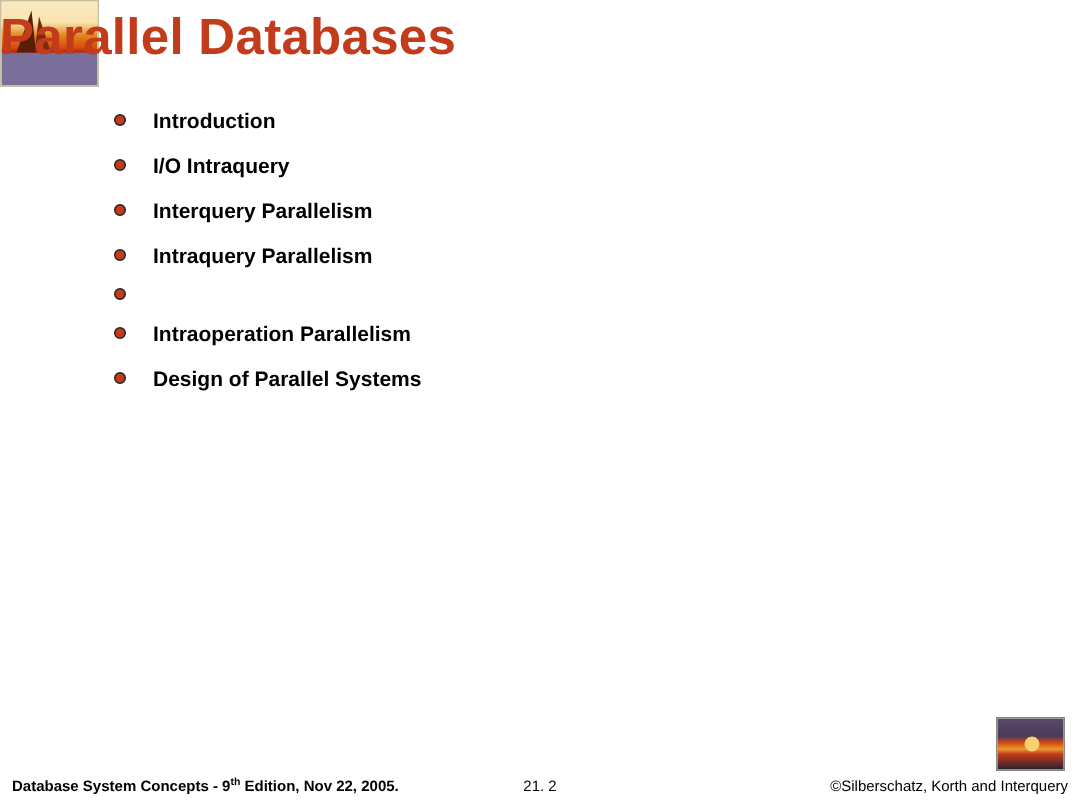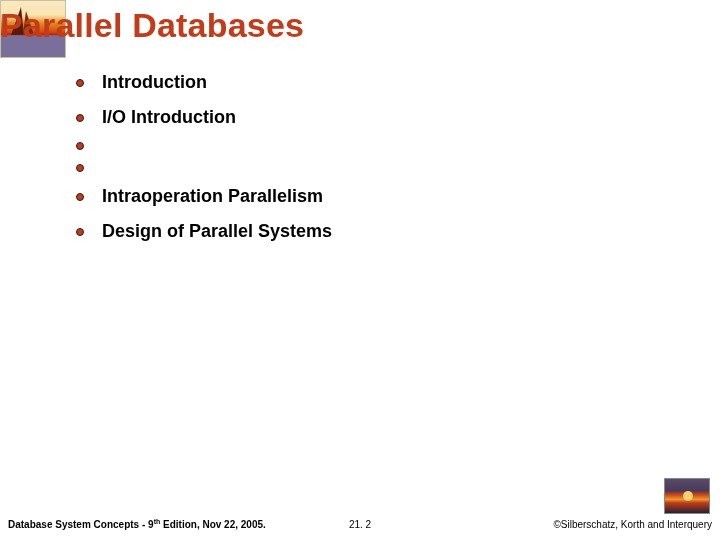--- a/index.html
+++ b/index.html
@@ -63,21 +63,21 @@
   }
   .bullet {
     width: 8px; height: 8px;
     border: 1px solid #222;
     border-radius: 50%;
     background: #c23b1a;
     margin-right: 18px;
     flex-shrink: 0;
   }
   .item-text {
-    font-size: 18px;
+    font-size: 14px;
     font-weight: bold;
     color: #000;
   }
   .footer {
     position: absolute;
     left: 0; right: 0;
     bottom: 6px;
     height: 20px;
     display: flex;
     align-items: center;
@@ -129,24 +129,29 @@
 <h1 class="title">Parallel Databases</h1>
 
 <div class="content">
   <ul>
     <li>
       <span class="bullet"></span>
       <span class="item-text">Introduction</span>
     </li>
     <li>
       <span class="bullet"></span>
-      <span class="item-text">I/O Introduction</span>
+      <span class="item-text">I/O Intraquery</span>
     </li>
     <li>
       <span class="bullet"></span>
+      <span class="item-text">Interquery Parallelism</span>
+    </li>
+    <li>
+      <span class="bullet"></span>
+      <span class="item-text">Intraquery Parallelism</span>
     </li>
     <li>
       <span class="bullet"></span>
     </li>
     <li>
       <span class="bullet"></span>
       <span class="item-text">Intraoperation Parallelism</span>
     </li>
     <li>
       <span class="bullet"></span>

